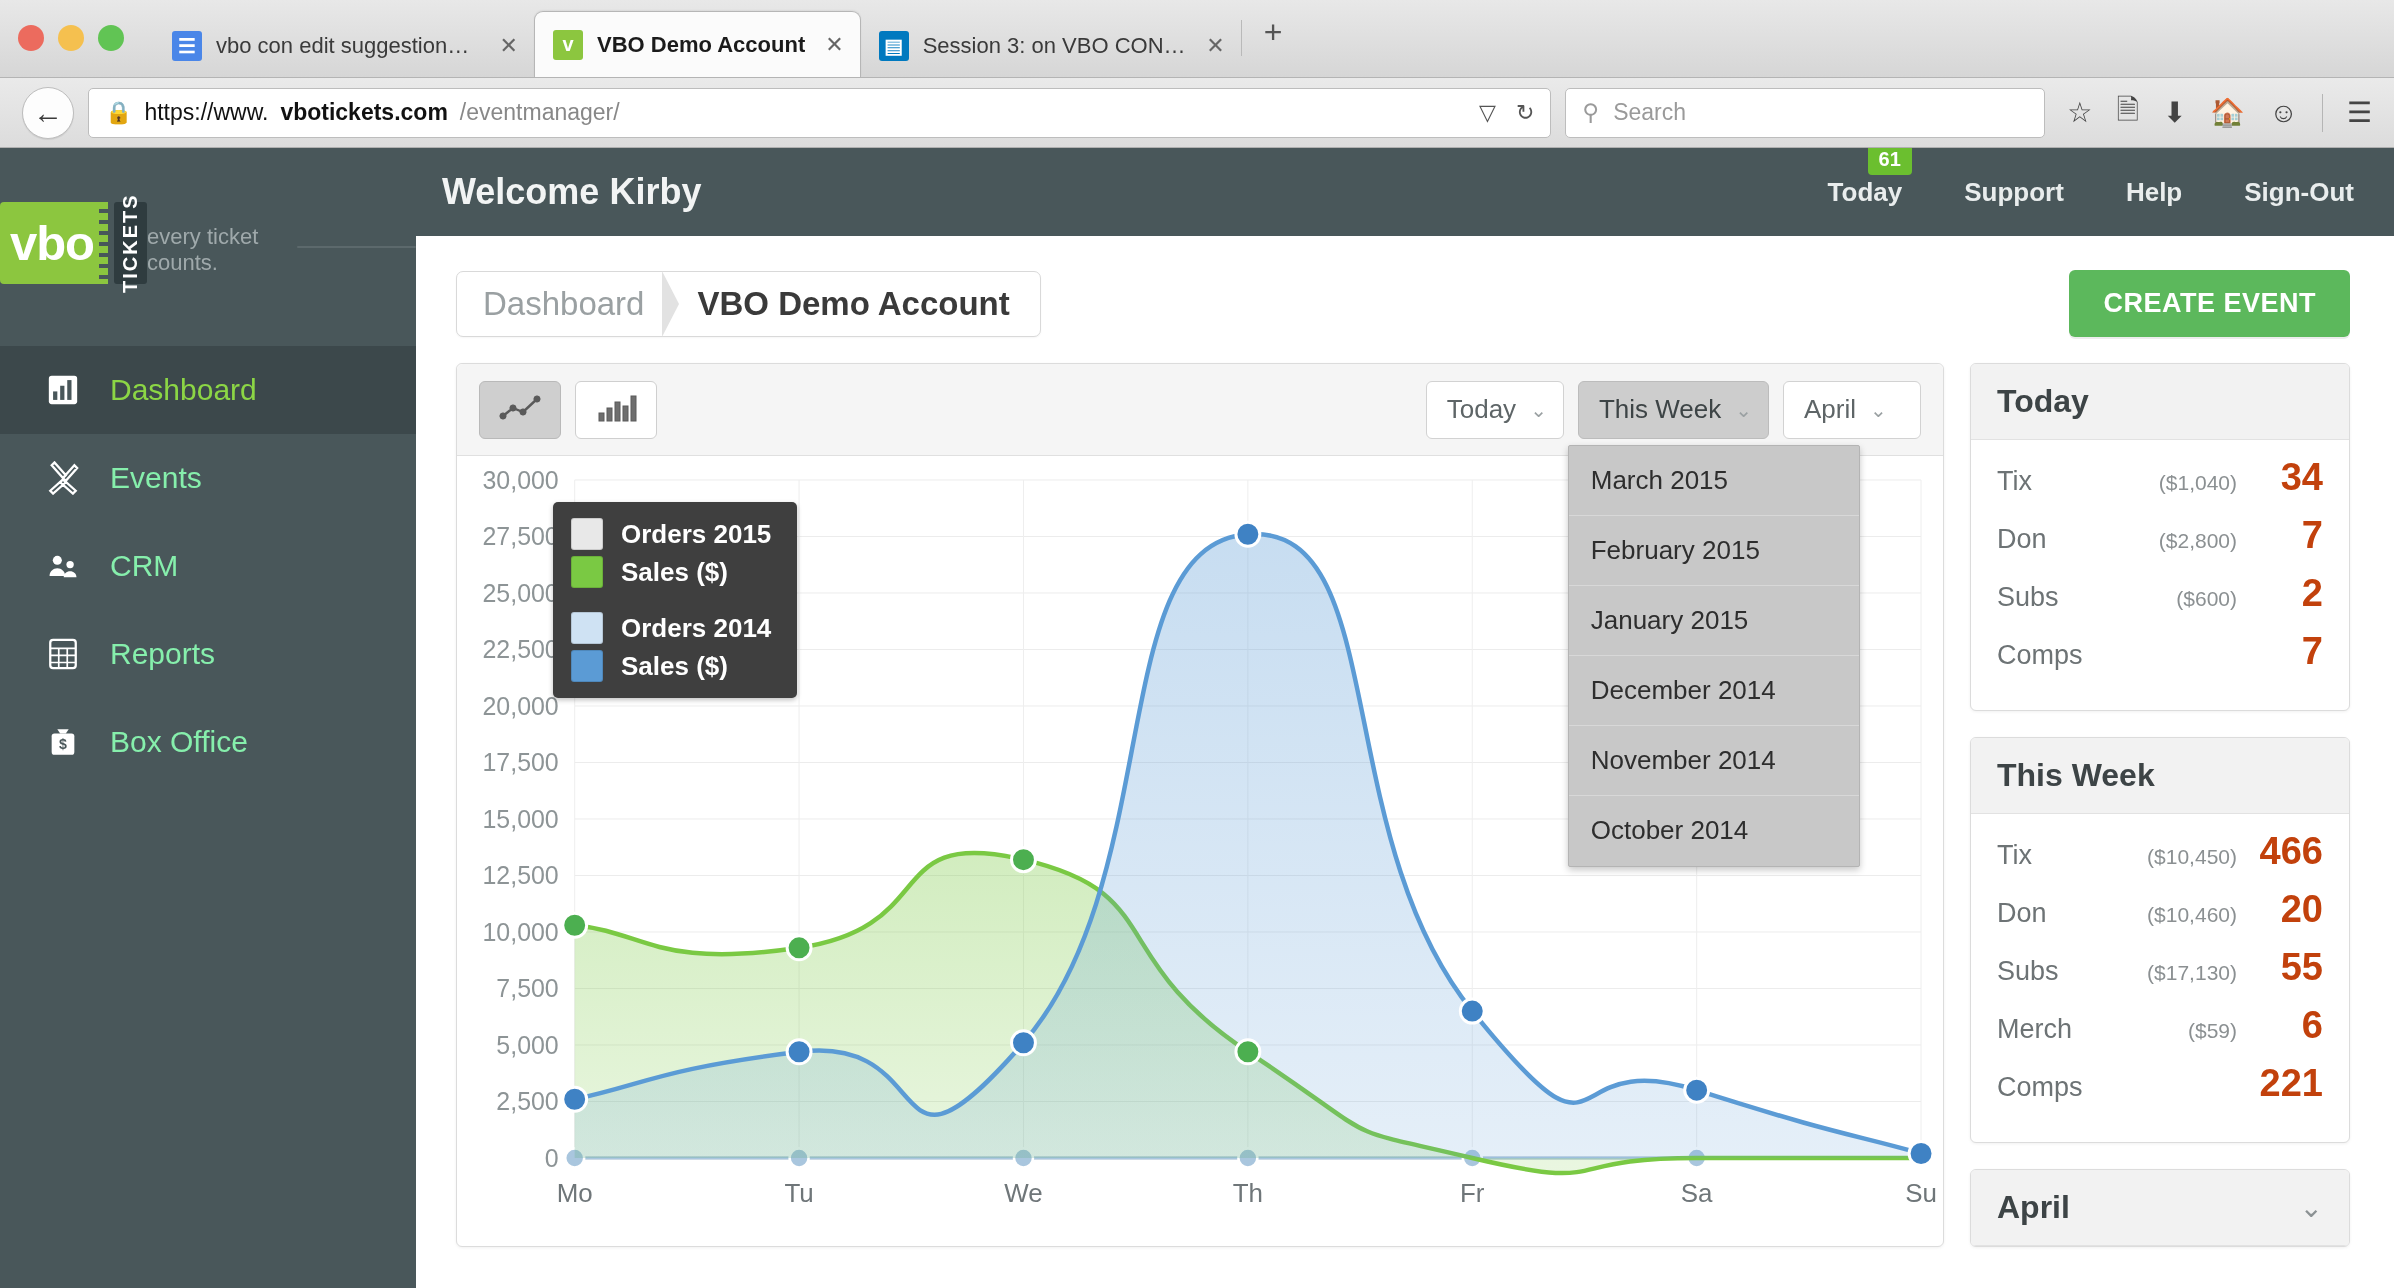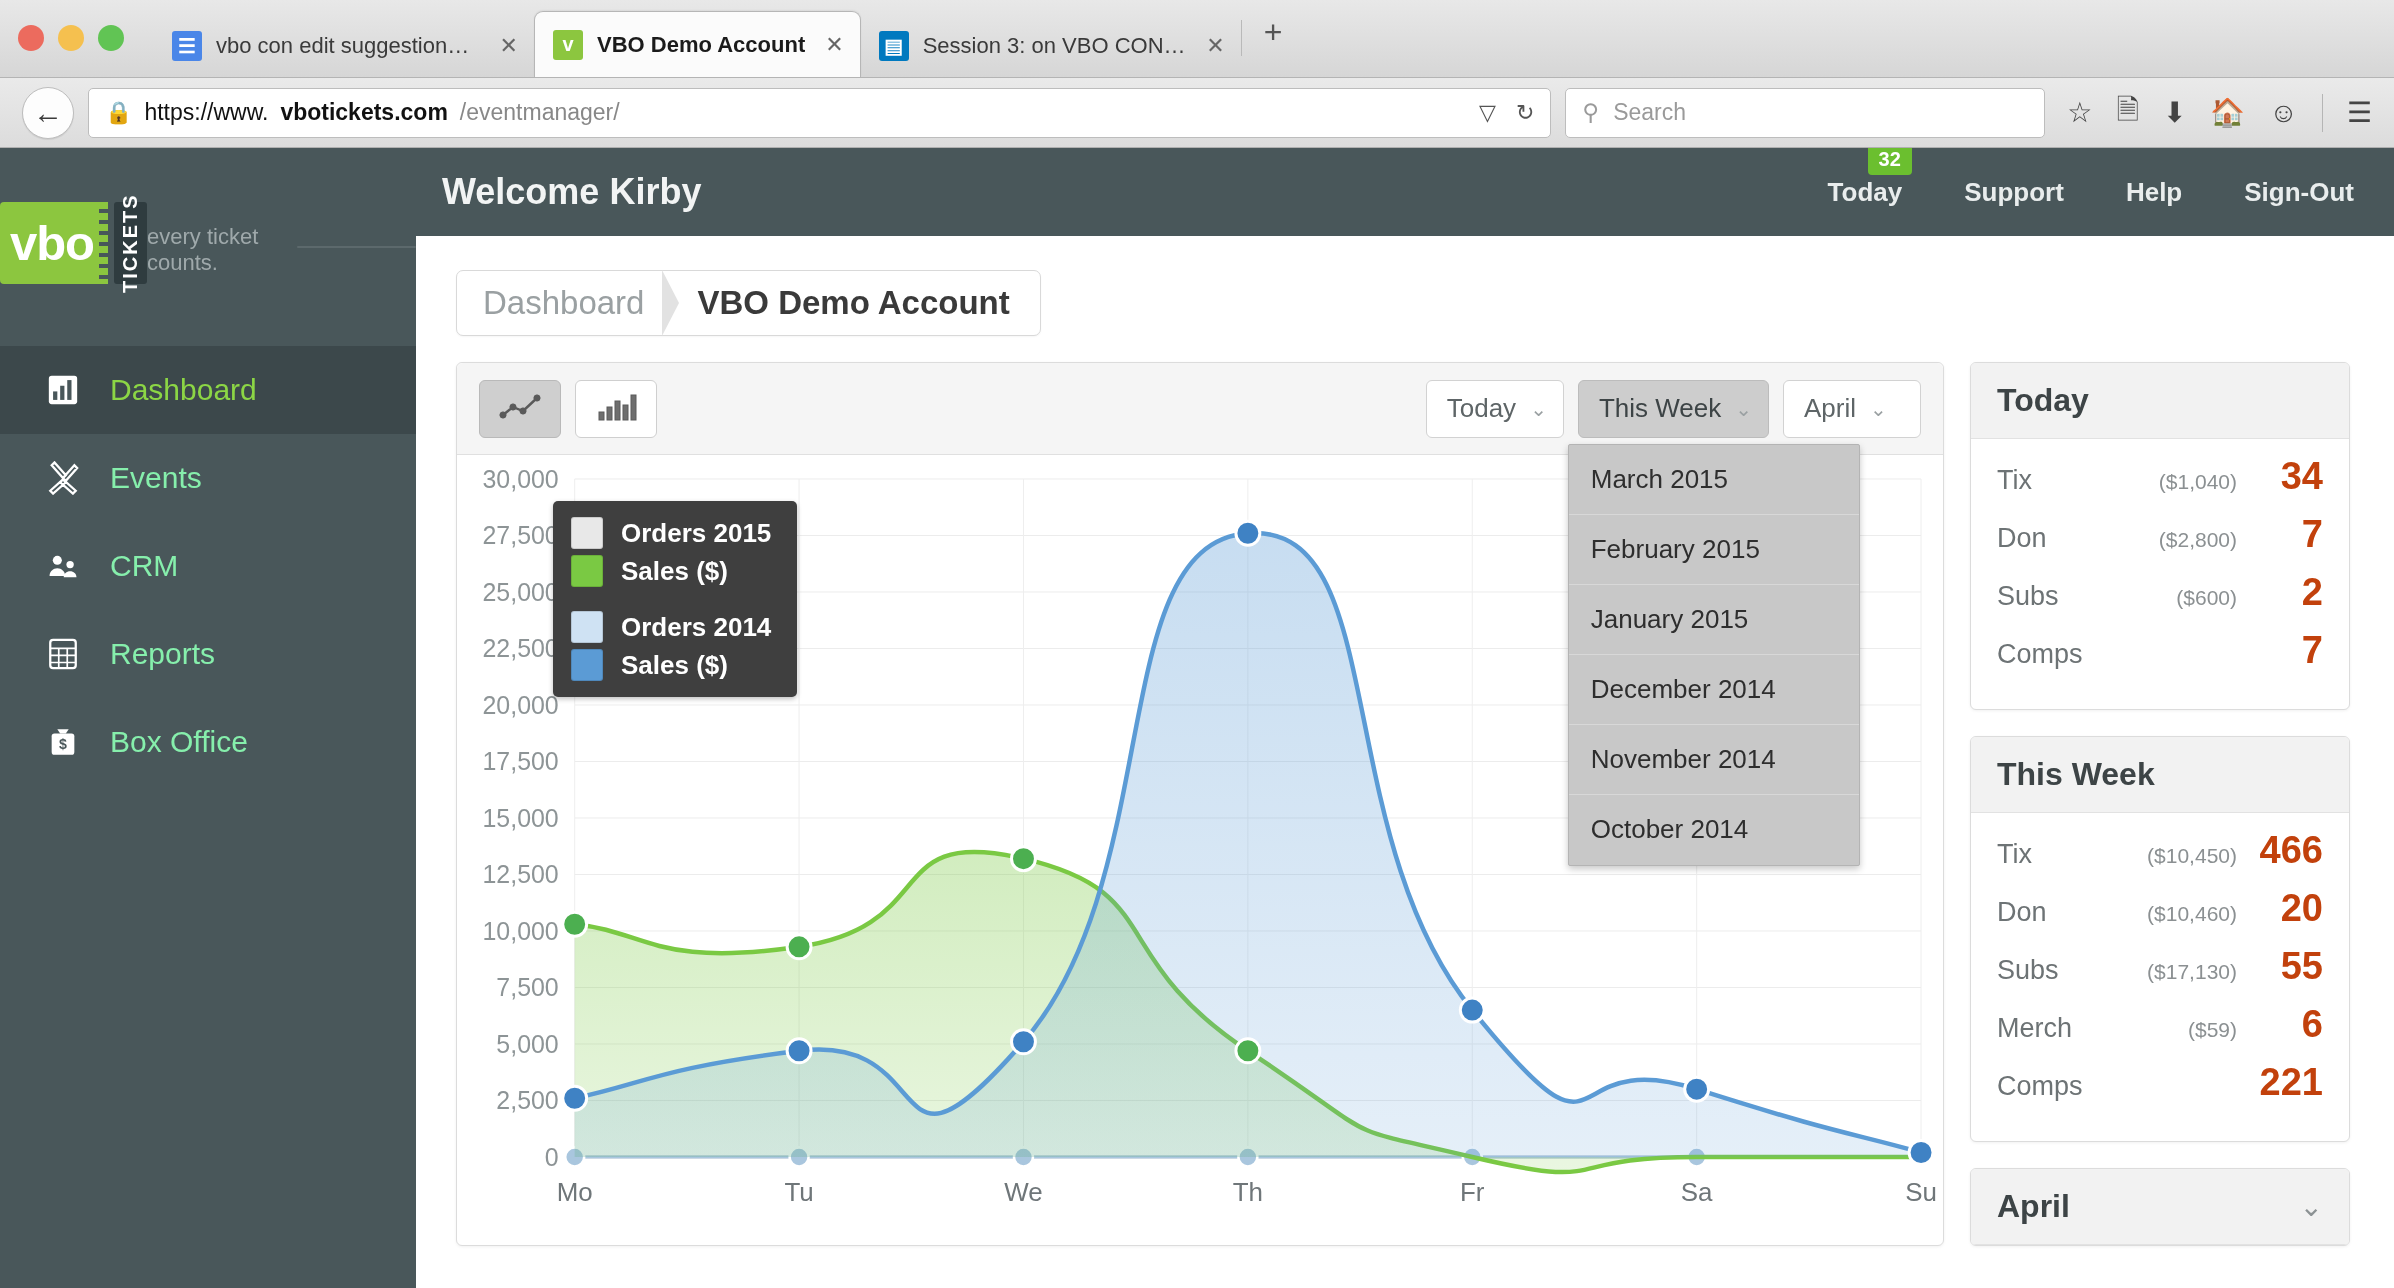--- a/index.html
+++ b/index.html
@@ -378,36 +378,37 @@
       </div>
     </div>
 
     <div class="content">
 
       <div class="topbar">
         <span class="welcome">Welcome Kirby</span>
         <div class="topnav">
           <a href="#">
             <span>Today</span>
-            <span class="badge">32</span>
+            <span class="badge">61</span>
           </a>
           <a href="#">Support</a>
           <a href="#">Help</a>
           <a href="#">Sign-Out</a>
         </div>
       </div>
 
       <div class="page">
 
         <div class="crumbrow">
           <div class="breadcrumb">
             <span class="crumb-a">Dashboard</span>
             <span class="crumb-arrow"></span>
             <span class="crumb-b">VBO Demo Account</span>
           </div>
+          <button class="create-btn">CREATE EVENT</button>
         </div>
 
         <div class="board">
 
           <div class="chart-card">
 
             <div class="chart-toolbar">
               <div class="toggle-group">
                 <div class="toggle-btn active">
                   <span>

